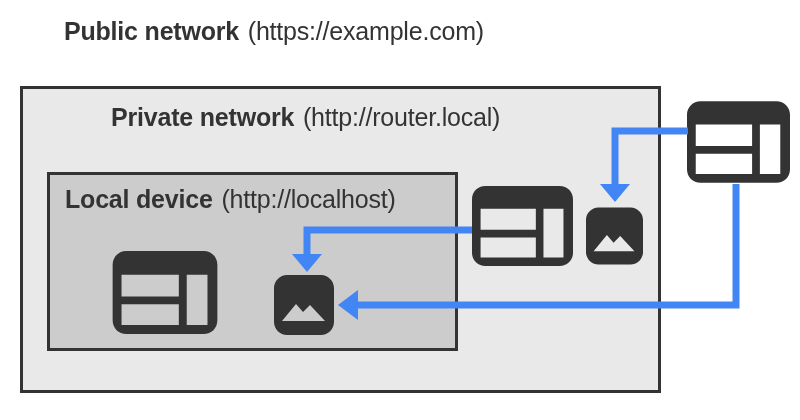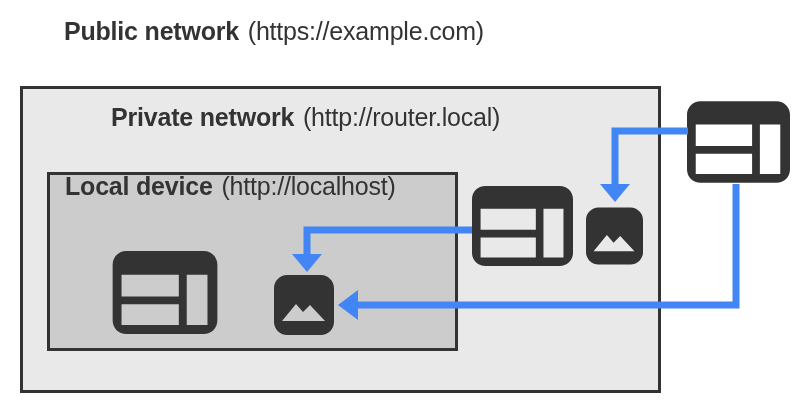--- a/index.html
+++ b/index.html
@@ -26,21 +26,21 @@
     line-height:1.2;
     letter-spacing:-0.2px;
     color:var(--dark);
     white-space:nowrap;
   }
   .region-label .b{font-weight:700;}
   .region-label .n{font-weight:400;margin-left:2px;}
 
   .label-public{left:64px;top:16px;}
   .label-private{left:63px;top:102px;margin-left:48px;}
-  .label-local{left:65px;top:171px;}
+  .label-local{left:65px;top:184px;}
 
   .box{
     position:absolute;
     border:3px solid var(--dark);
   }
   .box-private{
     left:20px;top:86px;width:641px;height:307px;
     background:var(--private-bg);
   }
   .box-local{

